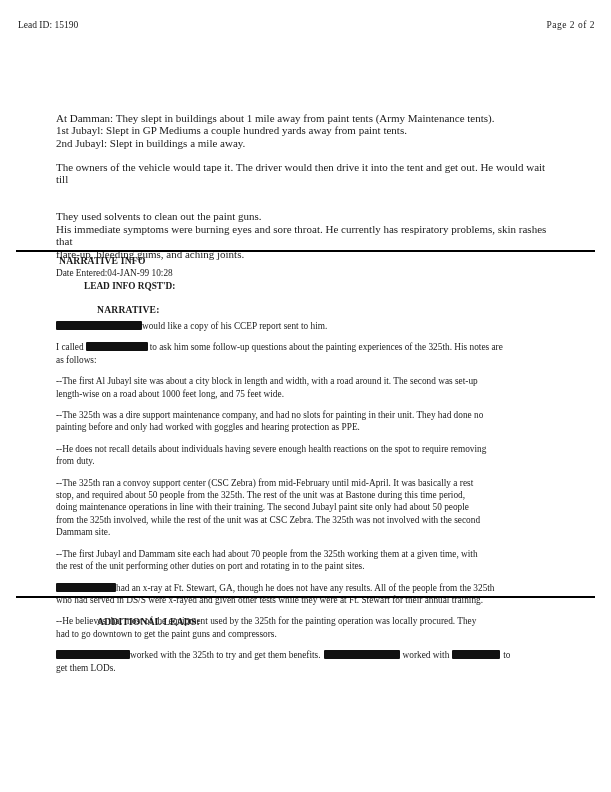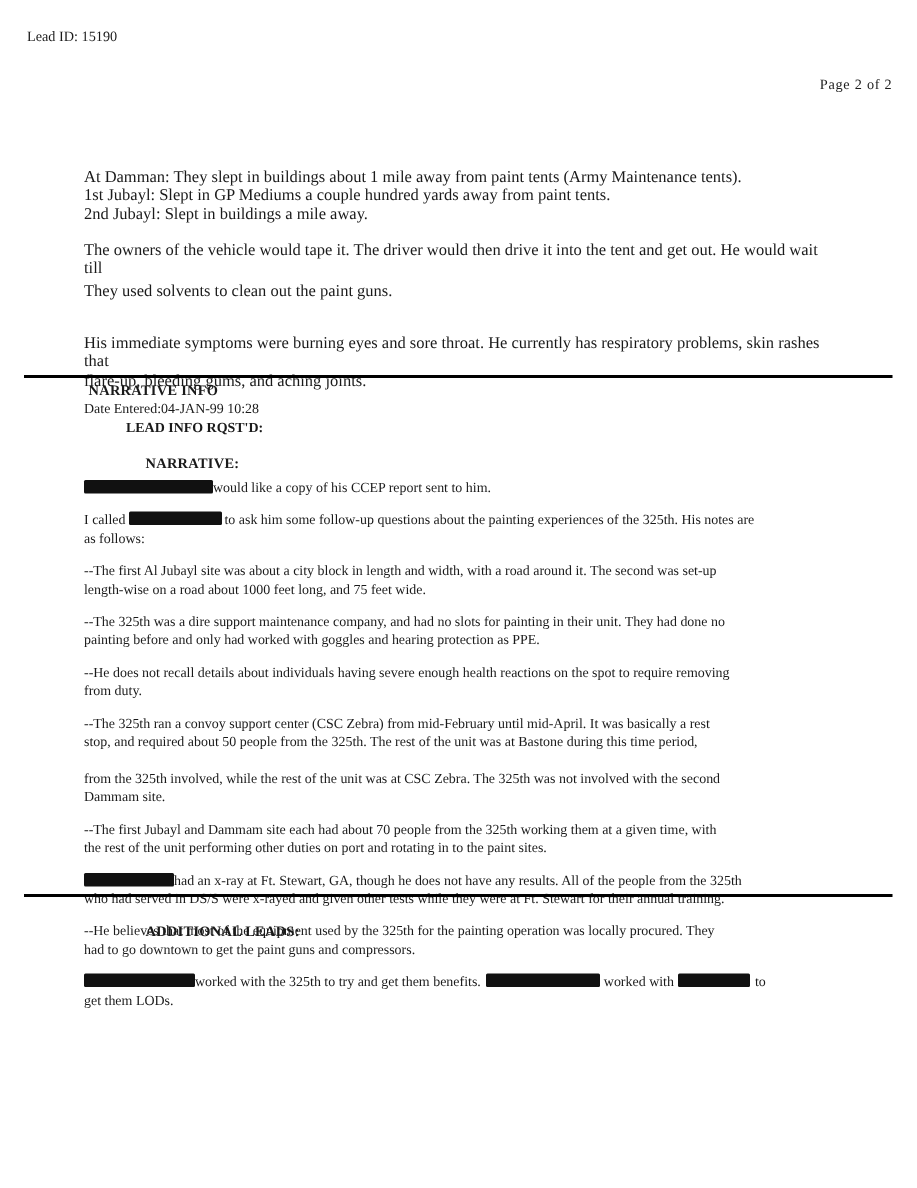--- a/index.html
+++ b/index.html
@@ -36,21 +36,20 @@
     left: 0;
     top: 0;
     white-space: nowrap;
   }
   .page-num {
     position: absolute;
     right: 0;
     top: 0;
     white-space: nowrap;
     letter-spacing: 0.5px;
-    margin-top: 32px;
   }
 
   
   .body-block {
     position: absolute;
     left: 56px;
     width: 496px;
     font-size: 11px;
     line-height: 12.4px;
     text-align: left;
@@ -119,21 +118,21 @@
   <div class="body-block" style="top:112px;">
     <div>At Damman: They slept in buildings about 1 mile away from paint tents (Army Maintenance tents).</div>
     <div>1st Jubayl: Slept in GP Mediums a couple hundred yards away from paint tents.</div>
     <div>2nd Jubayl: Slept in buildings a mile away.</div>
   </div>
 
   <div class="body-block" style="top:161px;">
     <div>The owners of the vehicle would tape it.  The driver would then drive it into the tent and get out.  He would wait till</div>
   </div>
 
-  <div class="body-block" style="top:188px;">
+  <div class="body-block" style="top:210px;">
     <div>They used solvents to clean out the paint guns.</div>
   </div>
 
   <div class="body-block" style="top:223px;">
     <div>His immediate symptoms were burning eyes and sore throat.  He currently has respiratory problems, skin rashes that</div>
     <div>flare-up, bleeding gums, and aching joints.</div>
   </div>
 
   <div class="rule" style="top:250px;"></div>
 
@@ -164,21 +163,21 @@
     </p>
 
     <p>
       <span>--He does not recall details about individuals having severe enough health reactions on the spot to require removing</span><br>
       <span>from duty.</span>
     </p>
 
     <p>
       <span>--The 325th ran a convoy support center (CSC Zebra) from mid-February until mid-April.  It was basically a rest</span><br>
       <span>stop, and required about 50 people from the 325th.  The rest of the unit was at Bastone during this time period,</span><br>
-      <br>
+      <span>doing maintenance operations in line with their training.  The second Jubayl paint site only had about 50 people</span><br>
       <span>from the 325th involved, while the rest of the unit was at CSC Zebra.  The 325th was not involved with the second</span><br>
       <span>Dammam site.</span>
     </p>
 
     <p>
       <span>--The first Jubayl and Dammam site each had about 70 people from the 325th working them at a given time, with</span><br>
       <span>the rest of the unit performing other duties on port and rotating in to the paint sites.</span>
     </p>
 
     <p>

